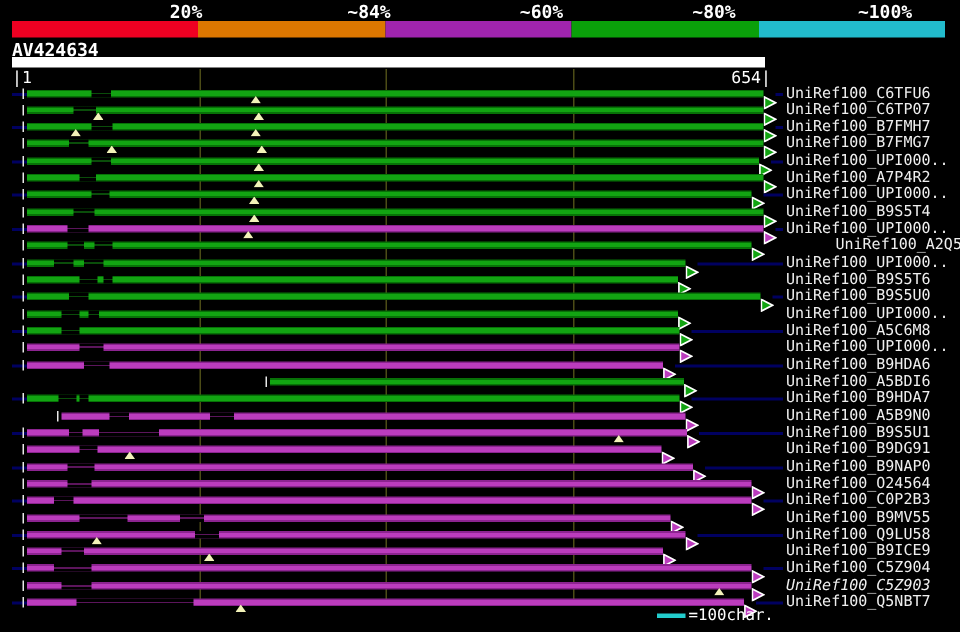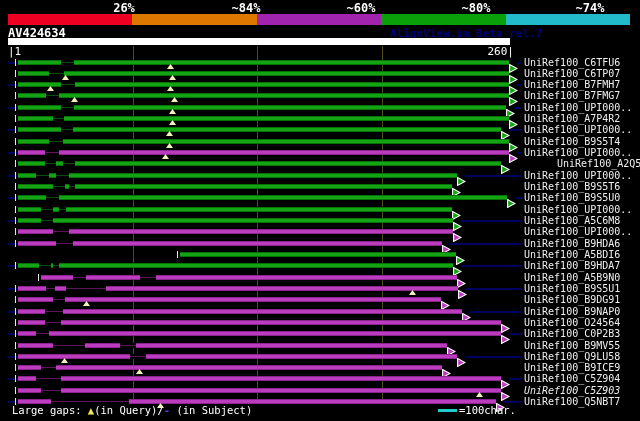--- a/index.html
+++ b/index.html
@@ -29,35 +29,34 @@
   #footer .smark{color:#4848d8;font-weight:bold;}
   #scalebar{position:absolute;left:438px;top:409px;width:19px;height:3px;}
   #scalebar-text{position:absolute;left:459px;top:404px;color:#fff;font-size:10.5px;}
 </style>
 </head>
 <body>
 
 <div id="screen">
   <div id="identity-scale">
       <div class="scale-seg" style="left: 8px; width: 124.4px; background: rgb(238, 0, 34);"></div>
-      <div class="scale-label" style="left: 96px;">26%</div>
+      <div class="scale-label" style="left: 96px;">20%</div>
       <div class="scale-seg" style="left: 132.4px; width: 124.4px; background: rgb(221, 119, 0);"></div>
       <div class="scale-label" style="left: 218px;">~84%</div>
       <div class="scale-seg" style="left: 256.8px; width: 124.4px; background: rgb(160, 36, 174);"></div>
       <div class="scale-label" style="left: 333px;">~60%</div>
       <div class="scale-seg" style="left: 381.2px; width: 124.4px; background: rgb(10, 160, 10);"></div>
       <div class="scale-label" style="left: 448px;">~80%</div>
       <div class="scale-seg" style="left: 505.6px; width: 124.4px; background: rgb(34, 187, 204);"></div>
-      <div class="scale-label" style="left: 562px;">~74%</div>
+      <div class="scale-label" style="left: 562px;">~100%</div>
     </div>
   <div id="query-name">AV424634</div>
-  <div id="app-title">AlignView.pm Beta rel.7</div>
   <div id="query-bar"></div>
   <div id="ruler-start">|1</div>
-  <div id="ruler-end">260|</div>
+  <div id="ruler-end">654|</div>
   <div id="gridlines">
       <div class="gridline" style="left: 133px;"></div>
       <div class="gridline" style="left: 257px;"></div>
       <div class="gridline" style="left: 382px;"></div>
     </div>
   <div id="rows">
       <div class="tail" style="left: 8px; width: 10px; top: 62px;"></div>
       <div class="tick" style="left: 15px; top: 59px;"></div>
       <div class="row-bar green" style="left: 18px; width: 491px; top: 60px;"></div>
       <div class="gap-seg" style="left: 61px; width: 13px; top: 60px; background: linear-gradient(rgb(0, 0, 0) 0px, rgb(0, 0, 0) 2px, rgb(10, 77, 10) 2px, rgb(10, 77, 10) 3px, rgb(0, 0, 0) 3px, rgb(0, 0, 0) 5px);"></div>
@@ -326,16 +325,15 @@
       <div class="row-bar magenta" style="left: 18px; width: 478px; top: 399px;"></div>
       <div class="gap-seg" style="left: 51px; width: 15px; top: 399px; background: linear-gradient(rgb(0, 0, 0) 0px, rgb(0, 0, 0) 2px, rgb(92, 21, 92) 2px, rgb(92, 21, 92) 3px, rgb(0, 0, 0) 3px, rgb(0, 0, 0) 5px);"></div>
       <div class="gap-seg" style="left: 66px; width: 63px; top: 399px; background: linear-gradient(rgb(0, 0, 0) 0px, rgb(0, 0, 0) 2px, rgb(92, 21, 92) 2px, rgb(92, 21, 92) 3px, rgb(0, 0, 0) 3px, rgb(0, 0, 0) 5px);"></div>
       <div class="tri" style="left: 157px; top: 403px;"></div>
       <div class="arrow" style="left: 496px; top: 397px;"><svg width="9" height="9" viewBox="0 0 9 9">
           <path d="M0.6 0.6 L8 4.5 L0.6 8.4 Z" fill="#bb3cbd" stroke="#ffffff" stroke-width="1.1"></path>
         </svg></div>
       <div class="tail" style="left: 504px; width: 18px; top: 401px;"></div>
       <div class="row-label" style="top: 396px;">UniRef100_Q5NBT7</div>
     </div>
-  <div id="footer"><span>Large gaps: </span><span class="qmark">▲</span><span>(in Query)/</span><span class="smark">-</span><span> (in Subject)</span></div>
   <div id="scalebar" style="background: rgb(34, 204, 204);"></div>
   <div id="scalebar-text">=100char.</div>
 </div>
 
 </body></html>

